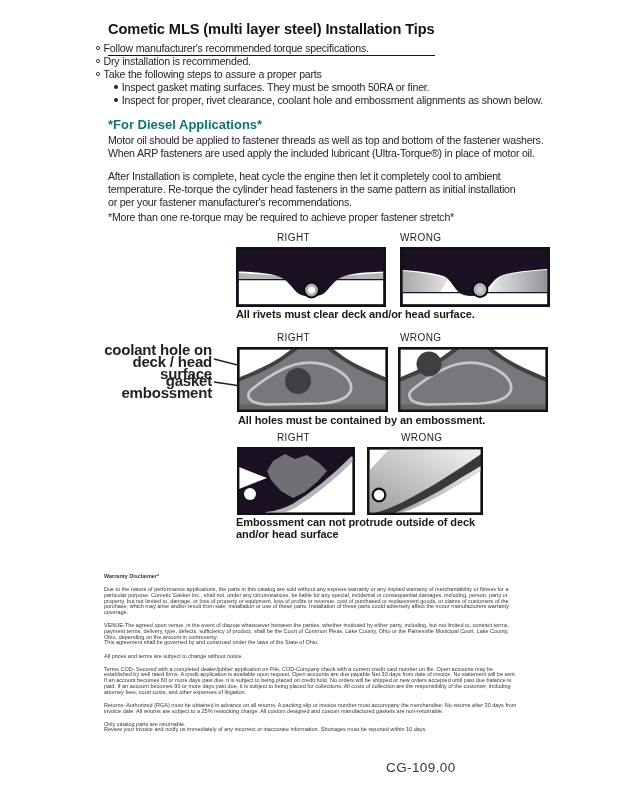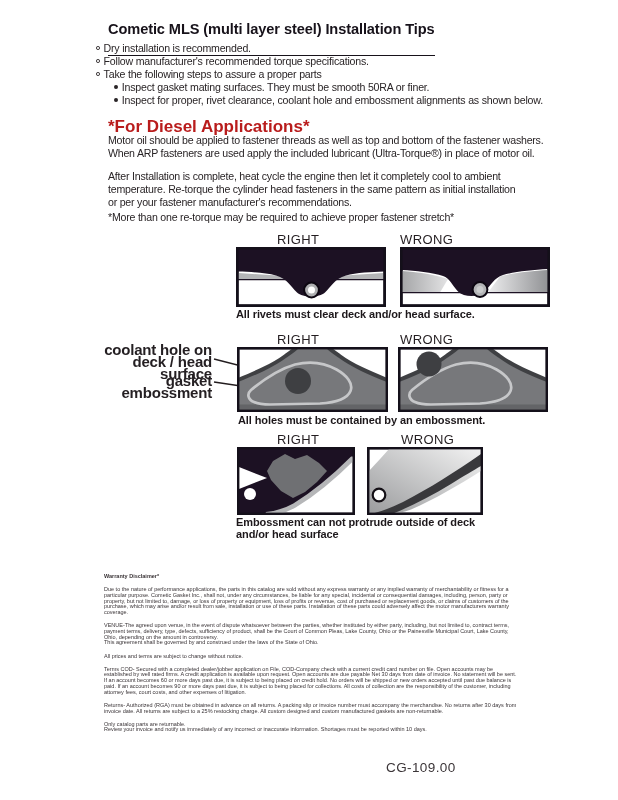--- a/index.html
+++ b/index.html
@@ -12,24 +12,24 @@
   .title { left:108px; top:21px; font-size:14.6px; font-weight:bold; color:#17121a;
            letter-spacing:-0.1px; border-bottom:1.9px solid #17121a; padding-bottom:18px; }
 
   .bullets { left:96px; top:42px; font-size:10.6px; letter-spacing:-0.2px; }
   .brow { display:flex; align-items:flex-start; height:13px; line-height:13px; }
   .dot-open { width:3.6px; height:3.6px; border:1.1px solid #2a2527; border-radius:50%;
               margin:4px 4px 0 0; flex:none; }
   .dot-fill { width:3.8px; height:3.8px; background:#2a2527; border-radius:50%;
               margin:4.4px 4px 0 18px; flex:none; }
 
-  .h2 { left:108px; top:117px; font-size:17px; font-weight:bold; color:#b91c1c; }
+  .h2 { left:108px; top:117px; font-size:13px; font-weight:bold; color:#0f766e; }
   .para { left:108px; font-size:10.6px; line-height:13px; letter-spacing:-0.22px; }
 
-  .dlabel { font-size:13px; letter-spacing:0.4px; color:#231d20; }
+  .dlabel { font-size:10px; letter-spacing:0.4px; color:#231d20; }
   .caption { font-size:11px; font-weight:bold; color:#1d181b; line-height:11.5px; letter-spacing:-0.1px; }
   .ann { font-size:15px; line-height:11.8px; color:#241f22; text-align:right; width:114px; letter-spacing:-0.2px;font-weight:bold; }
 
   .panel { position:absolute; }
   .panel svg { display:block; }
 
   .legal { left:104px; top:574px; width:750px; transform:scale(0.55); transform-origin:top left;
            font-size:10px; line-height:10.6px; color:#3a3437; letter-spacing:0; }
   .legal p { margin-bottom:13px; white-space:pre-line; }
   .legal .lh { font-weight:bold; margin-bottom:12px; }
@@ -37,25 +37,25 @@
   .pageno { left:386px; top:760px; font-size:13.5px; color:#3b3538; letter-spacing:0.4px; }
 </style>
 </head>
 <body>
 
 <div class="abs title">Cometic MLS (multi layer steel) Installation Tips</div>
 
 <div class="abs bullets">
   <div class="brow">
       <span class="dot-open"></span>
+      <span>Follow manufacturer's recommended torque specifications.</span>
+    </div>
+  <div class="brow">
+      <span class="dot-open"></span>
       <span>Dry installation is recommended.</span>
-    </div>
-  <div class="brow">
-      <span class="dot-open"></span>
-      <span>Follow manufacturer's recommended torque specifications.</span>
     </div>
   <div class="brow">
       <span class="dot-open"></span>
       <span>Take the following steps to assure a proper parts</span>
     </div>
   <div class="brow">
       <span class="dot-fill"></span>
       <span>Inspect gasket mating surfaces.  They must be smooth 50RA or finer.</span>
     </div>
   <div class="brow">

